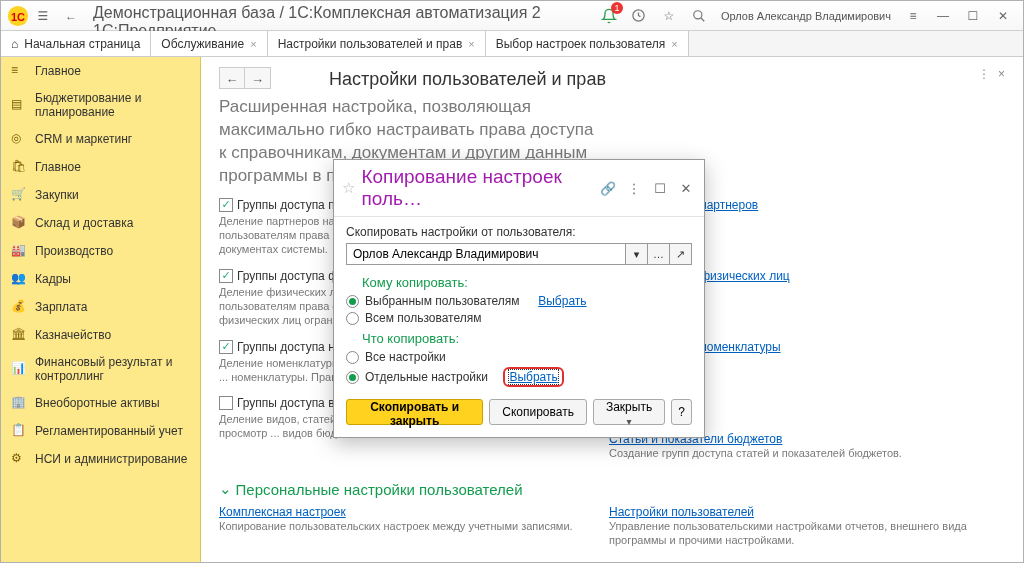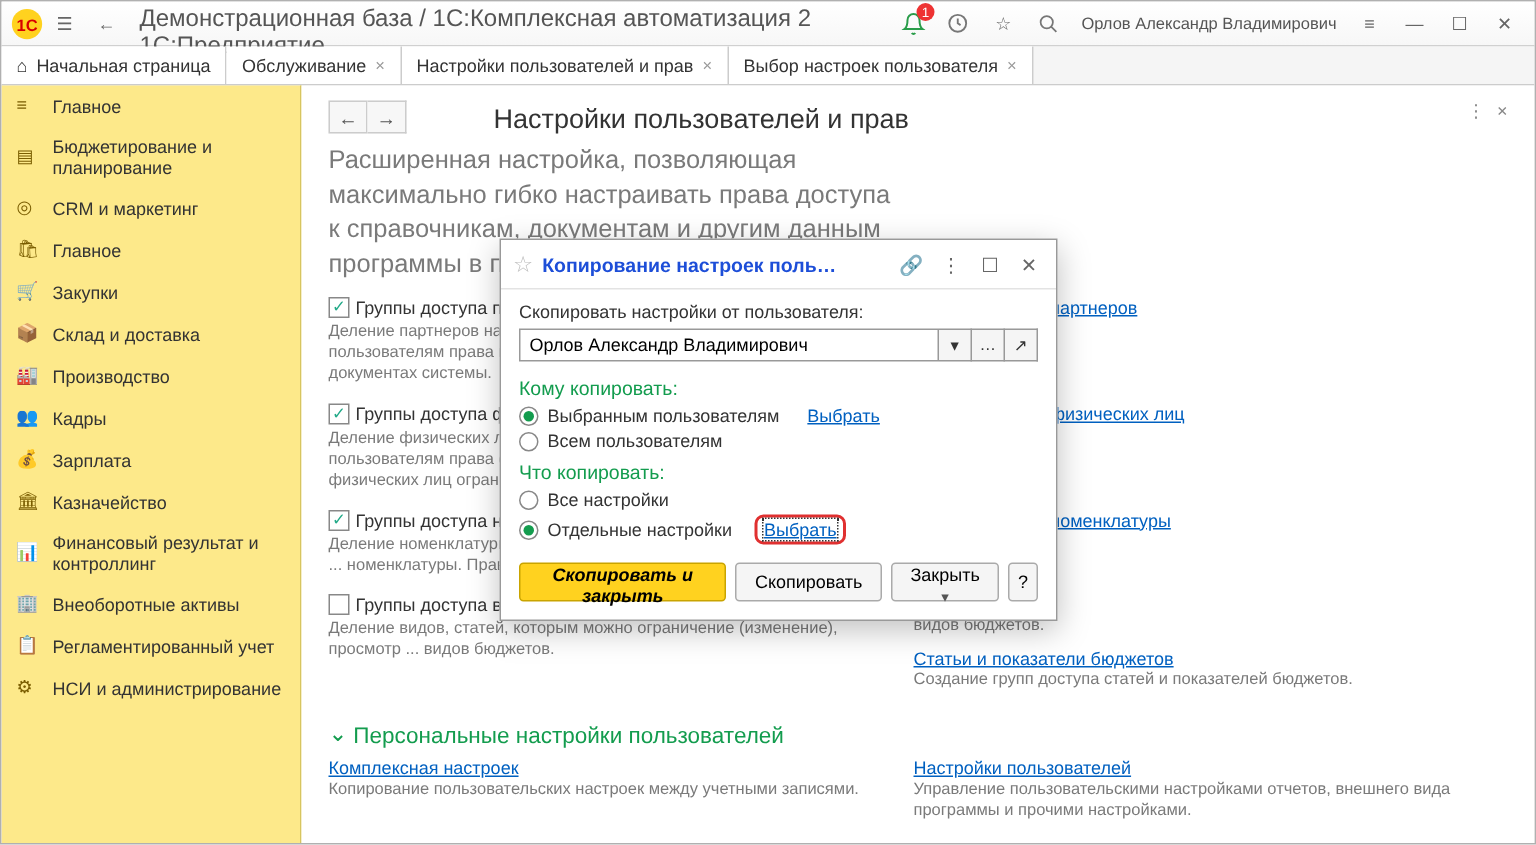--- a/index.html
+++ b/index.html
@@ -34,35 +34,35 @@
 .chk { width: 14px; height: 14px; border: 1px solid #888; background: #fff; display: inline-flex; align-items: center; justify-content: center; font-size: 11px; color: #2a8; }
 .smalltext { color: #7a7a7a; font-size: 11px; line-height: 1.3; margin-bottom: 8px; }
 .link { color: #0060c0; text-decoration: underline; cursor: pointer; font-size: 12px; }
 .section-h { color: #139c4e; font-size: 15px; margin: 12px 0 6px; cursor: pointer; }
 .section-h::before { content: "⌄"; margin-right: 4px; display: inline-block; transform: translateY(-1px); }
 .section-h.collapsed::before { content: "›"; }
 .page-actions { position: absolute; top: 10px; right: 18px; display: flex; gap: 8px; color: #888; }
 
 .modal { position: absolute; left: 332px; top: 158px; width: 372px; background: #fff; border: 1px solid #999; box-shadow: 0 6px 20px rgba(0,0,0,0.25); z-index: 10; }
 .modal-head { display: flex; align-items: center; padding: 6px 8px; border-bottom: 1px solid #e3e3e3; gap: 6px; }
-.modal-title { flex: 1; font-size: 13px; color: #1d4ed8; font-weight: bold; }
+.modal-title { flex: 1; font-size: 19px; color: #a21caf; }
 .mh-btn { width: 20px; height: 20px; display: flex; align-items: center; justify-content: center; cursor: pointer; color: #666; font-size: 13px; }
 .modal-body { padding: 8px 12px 12px; }
 .lbl { font-size: 12px; margin-bottom: 4px; display: block; }
 .inp-row { display: flex; gap: 0; margin-bottom: 10px; }
 .inp { flex: 1; height: 22px; border: 1px solid #999; padding: 0 6px; font-size: 12px; }
 .inp-btn { width: 22px; height: 22px; border: 1px solid #999; border-left: none; background: #f5f5f5; font-size: 11px; cursor: pointer; display: flex; align-items: center; justify-content: center; }
-.grp-title { color: #139c4e; font-size: 13px; margin: 6px 0 4px; }
+.grp-title { color: #139c4e; font-size: 13px; margin: 6px 16px 4px; }
 .radio-row { display: flex; align-items: center; gap: 6px; margin: 3px 0; font-size: 12px; }
 .radio { width: 13px; height: 13px; border: 1px solid #888; border-radius: 50%; display: inline-flex; align-items: center; justify-content: center; }
 .radio.on::after { content: ""; width: 7px; height: 7px; background: #139c4e; border-radius: 50%; }
 .highlight-box { border: 2px solid #e03030; border-radius: 6px; padding: 1px 4px; display: inline-block; }
 .btn-row { display: flex; gap: 6px; margin-top: 12px; }
 .btn { height: 26px; padding: 0 12px; border: 1px solid #b0a030; background: #f5f5f5; font-size: 12px; cursor: pointer; border-radius: 3px; border-color: #aaa; }
-.btn.primary { background: #ffd21f; border-color: #c9a400; font-weight: bold; font-style: italic; }
+.btn.primary { background: #ffd21f; border-color: #c9a400; font-weight: bold; }
 .btn.drop::after { content: " ▾"; font-size: 10px; color: #555; }
 .btn.q { width: 26px; padding: 0; }
 .star-o { color: #bbb; font-size: 15px; }
 </style>
 </head>
 <body>
 
 <div class="titlebar">
   <span class="logo">
     <svg viewBox="0 0 24 24">

